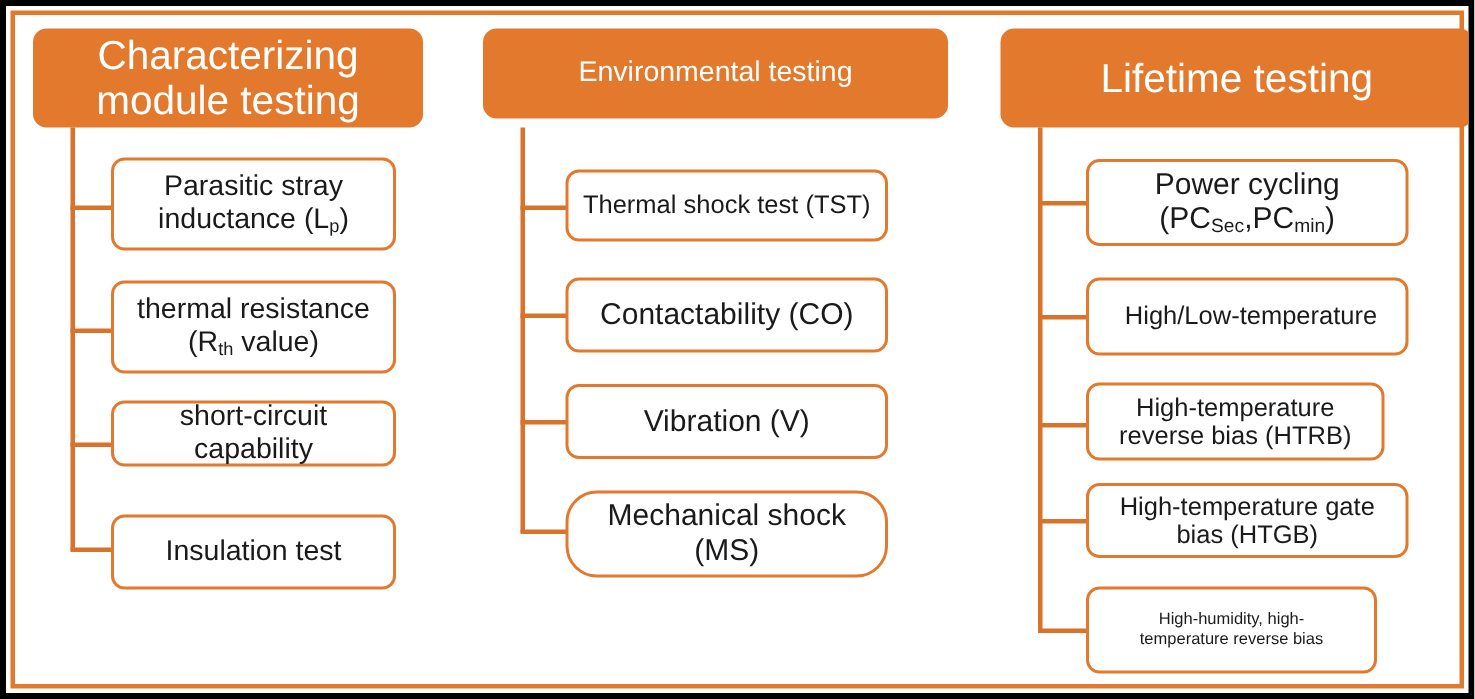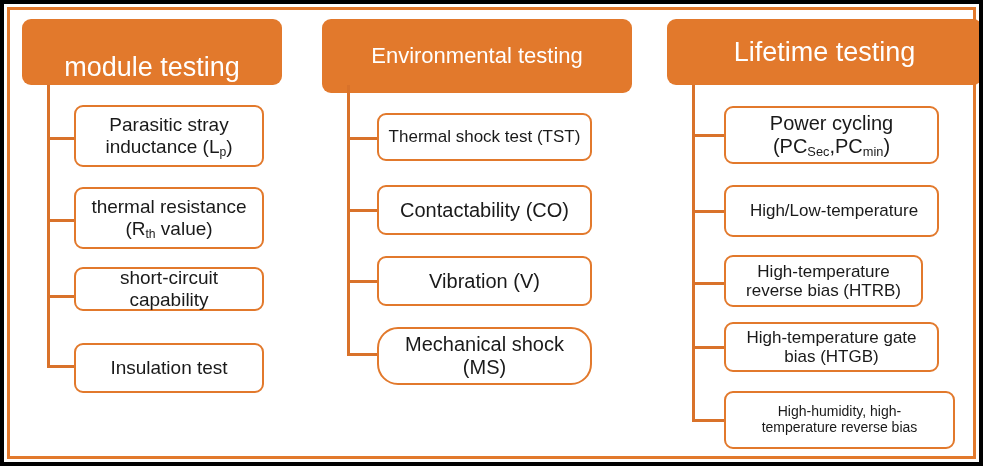--- a/index.html
+++ b/index.html
@@ -80,21 +80,21 @@
 </head>
 <body>
 
 <div id="canvas">
   <div id="frame">
 
     <div class="column">
 
       <div class="header-box" style="left:12px; top:9px; width:260px; height:66px; font-size:27px;">
         <span>
-          <br>
+          <span>Characterizing</span><br>
           <span>module testing</span>
         </span>
       </div>
 
       <div class="trunk" style="left:37px; top:75px; height:282px;"></div>
 
       <div class="branch" style="left:37px; top:127px; width:30px;"></div>
       <div class="branch" style="left:37px; top:209px; width:30px;"></div>
       <div class="branch" style="left:37px; top:285px; width:30px;"></div>
       <div class="branch" style="left:37px; top:355px; width:30px;"></div>
@@ -120,21 +120,21 @@
         </span>
       </div>
 
       <div class="leaf-box" style="left:64px; top:333px; width:190px; height:50px; font-size:19px;">
         <span>Insulation test</span>
       </div>
     </div>
 
     <div class="column">
 
-      <div class="header-box" style="left:312px; top:9px; width:310px; height:74px; font-size:22px;">
+      <div class="header-box" style="left:312px; top:9px; width:310px; height:60px; font-size:19px;">
         <span>Environmental testing</span>
       </div>
 
       <div class="trunk" style="left:337px; top:75px; height:270px;"></div>
 
       <div class="branch" style="left:337px; top:127px; width:33px;"></div>
       <div class="branch" style="left:337px; top:199px; width:33px;"></div>
       <div class="branch" style="left:337px; top:270px; width:33px;"></div>
       <div class="branch" style="left:337px; top:343px; width:33px;"></div>
 
@@ -192,21 +192,21 @@
         </span>
       </div>
 
       <div class="leaf-box" style="left:714px; top:312px; width:215px; height:50px; font-size:17px;">
         <span>
           <span>High-temperature gate</span><br>
           <span>bias (HTGB)</span>
         </span>
       </div>
 
-      <div class="leaf-box" style="left:714px; top:381px; width:231px; height:58px; font-size:14px;">
+      <div class="leaf-box" style="left:714px; top:381px; width:194px; height:58px; font-size:11px;">
         <span>
           <span>High-humidity, high-</span><br>
           <span>temperature reverse bias</span>
         </span>
       </div>
     </div>
 
   </div>
 </div>
 

